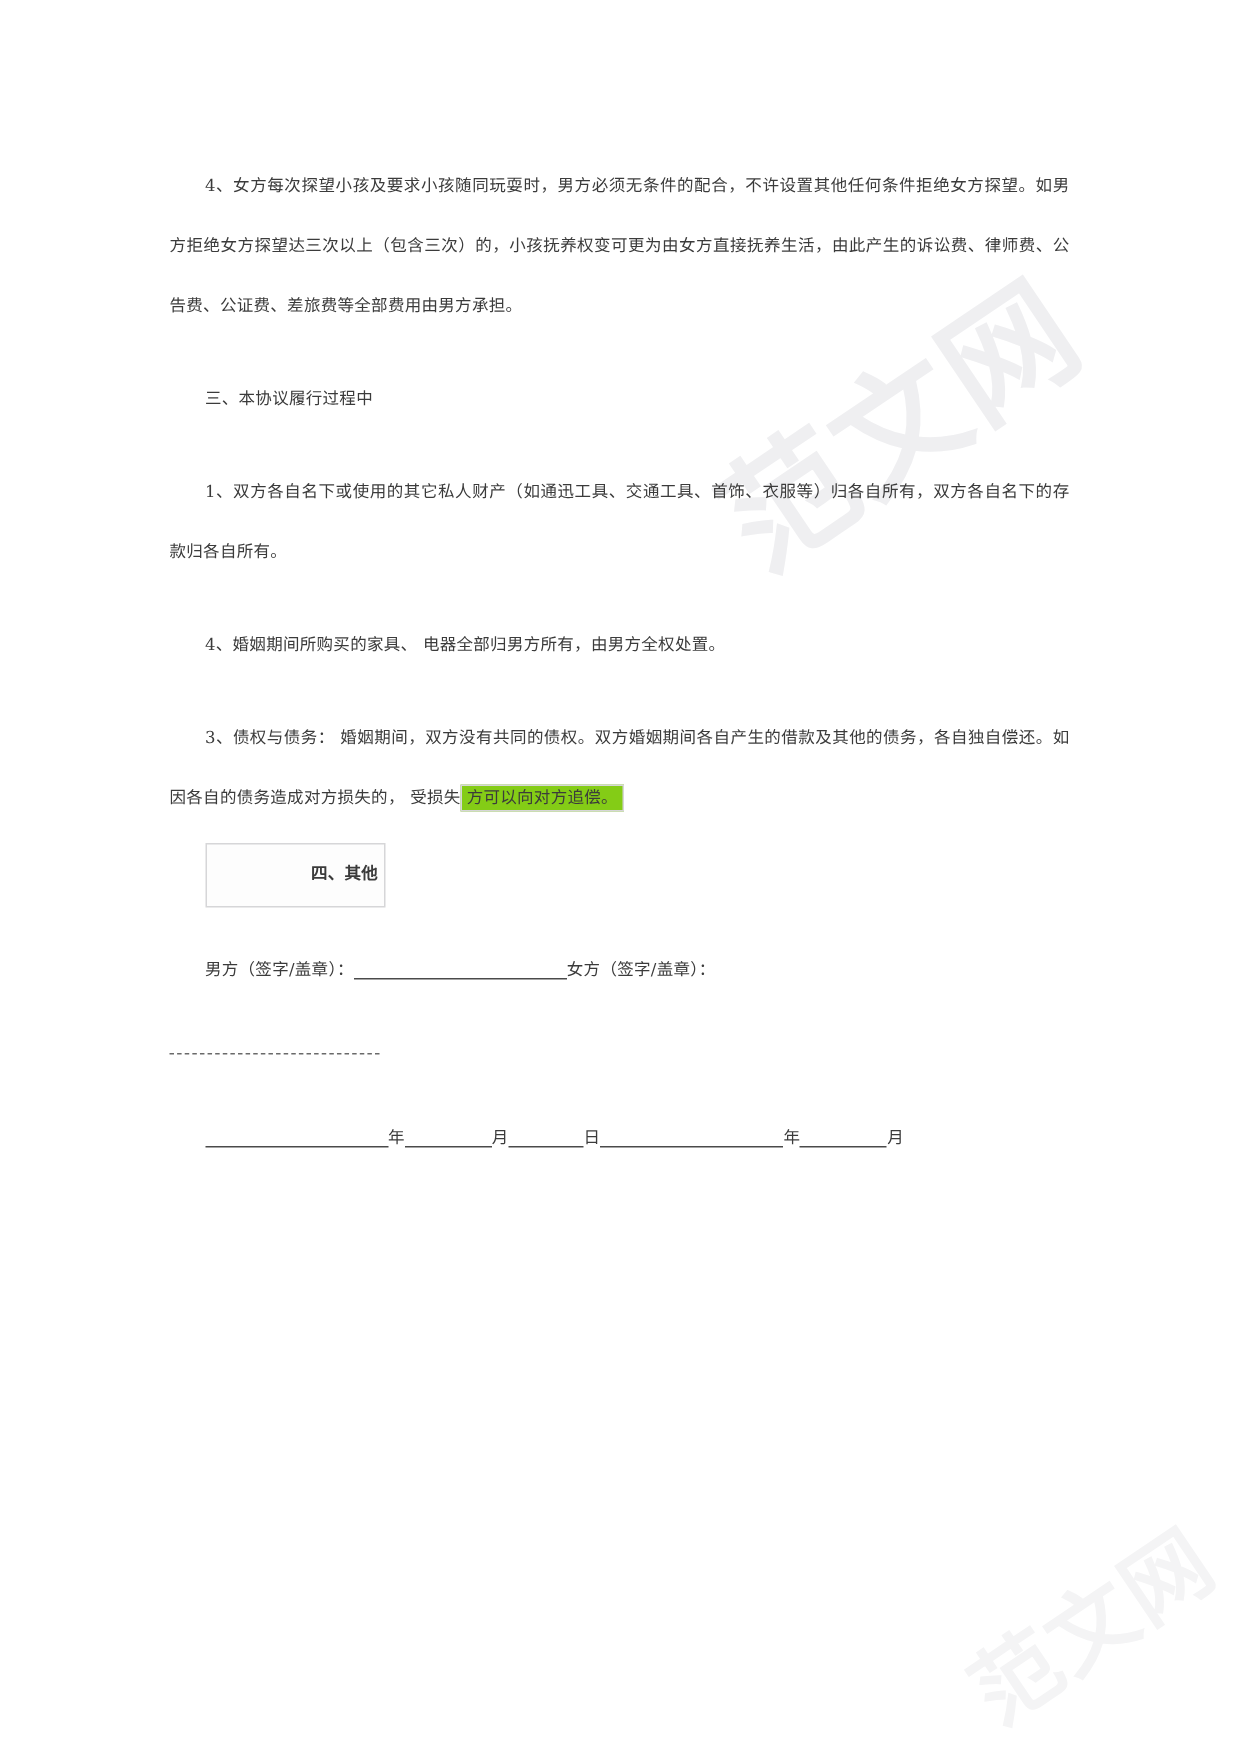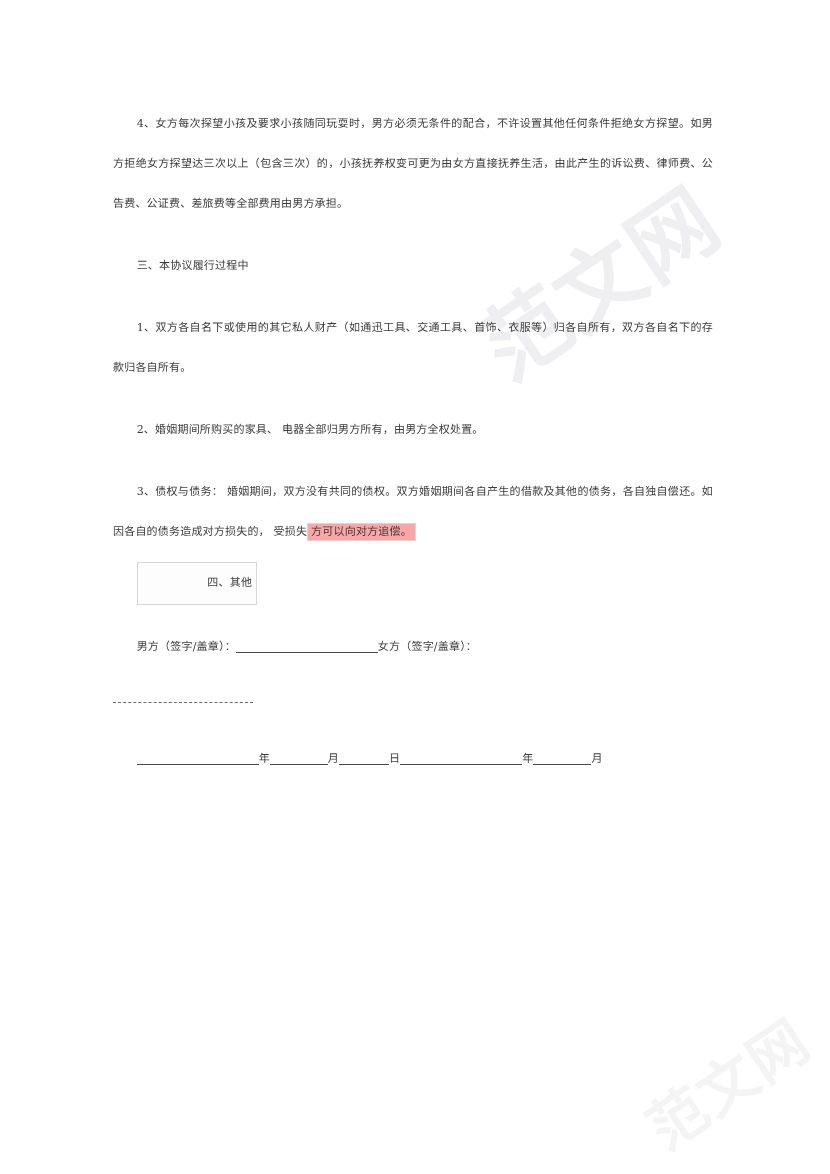--- a/index.html
+++ b/index.html
@@ -81,31 +81,32 @@
   }
 
   .para.gap-lg {
     margin-bottom: 22px;
   }
 
   
   .boxed {
     border: 1px solid #d6d6d8;
     padding: 1px 3px 2px 3px;
-    background: #fca5a5;
+    background: #84cc16;
     display: inline;
     box-decoration-break: clone;
     -webkit-box-decoration-break: clone;
   }
 
   .boxed-block {
     border: 1px solid #d6d6d8;
     background: #fdfdfd;
     display: inline-block;
     padding: 0px 4px 1px 4px;
+    font-weight: bold;
   }
 
   .sig-line {
     display: inline-block;
     width: 142px;
     border-bottom: 1.6px solid #4a4a4a;
     vertical-align: -3px;
   }
 
   .sig-dash {
@@ -133,21 +134,21 @@
 
   <div class="doc-body">
 
     <p class="para indent gap-lg">4、女方每次探望小孩及要求小孩随同玩耍时，男方必须无条件的配合，不许设置其他任何条件拒绝女方探望。如男方拒绝女方探望达三次以上（包含三次）的，小孩抚养权变可更为由女方直接抚养生活，由此产生的诉讼费、律师费、公告费、公证费、差旅费等全部费用由男方承担。</p>
 
 
     <p class="para indent gap-lg">三、本协议履行过程中</p>
 
     <p class="para indent gap-lg">1、双方各自名下或使用的其它私人财产（如通迅工具、交通工具、首饰、衣服等）归各自所有，双方各自名下的存款归各自所有。</p>
 
-    <p class="para indent gap-lg">2、婚姻期间所购买的家具、 电器全部归男方所有，由男方全权处置。</p>
+    <p class="para indent gap-lg">4、婚姻期间所购买的家具、 电器全部归男方所有，由男方全权处置。</p>
 
     <p class="para indent tight"><span>3、债权与债务： 婚姻期间，双方没有共同的债权。双方婚姻期间各自产生的借款及其他的债务，各自独自偿还。如因各自的债务造成对方损失的， 受损失</span><span class="boxed">方可以向对方追偿。</span></p>
 
     <p class="para indent gap-lg"><span class="boxed-block" style="padding-left:46px;">四、其他</span></p>
 
 
 
     <p class="para indent tight"><span>男方（签字/盖章）：</span><span class="sig-line"></span><span>女方（签字/盖章）：</span></p>
 
     <p class="para gap-lg"><span class="sig-dash"></span></p>

